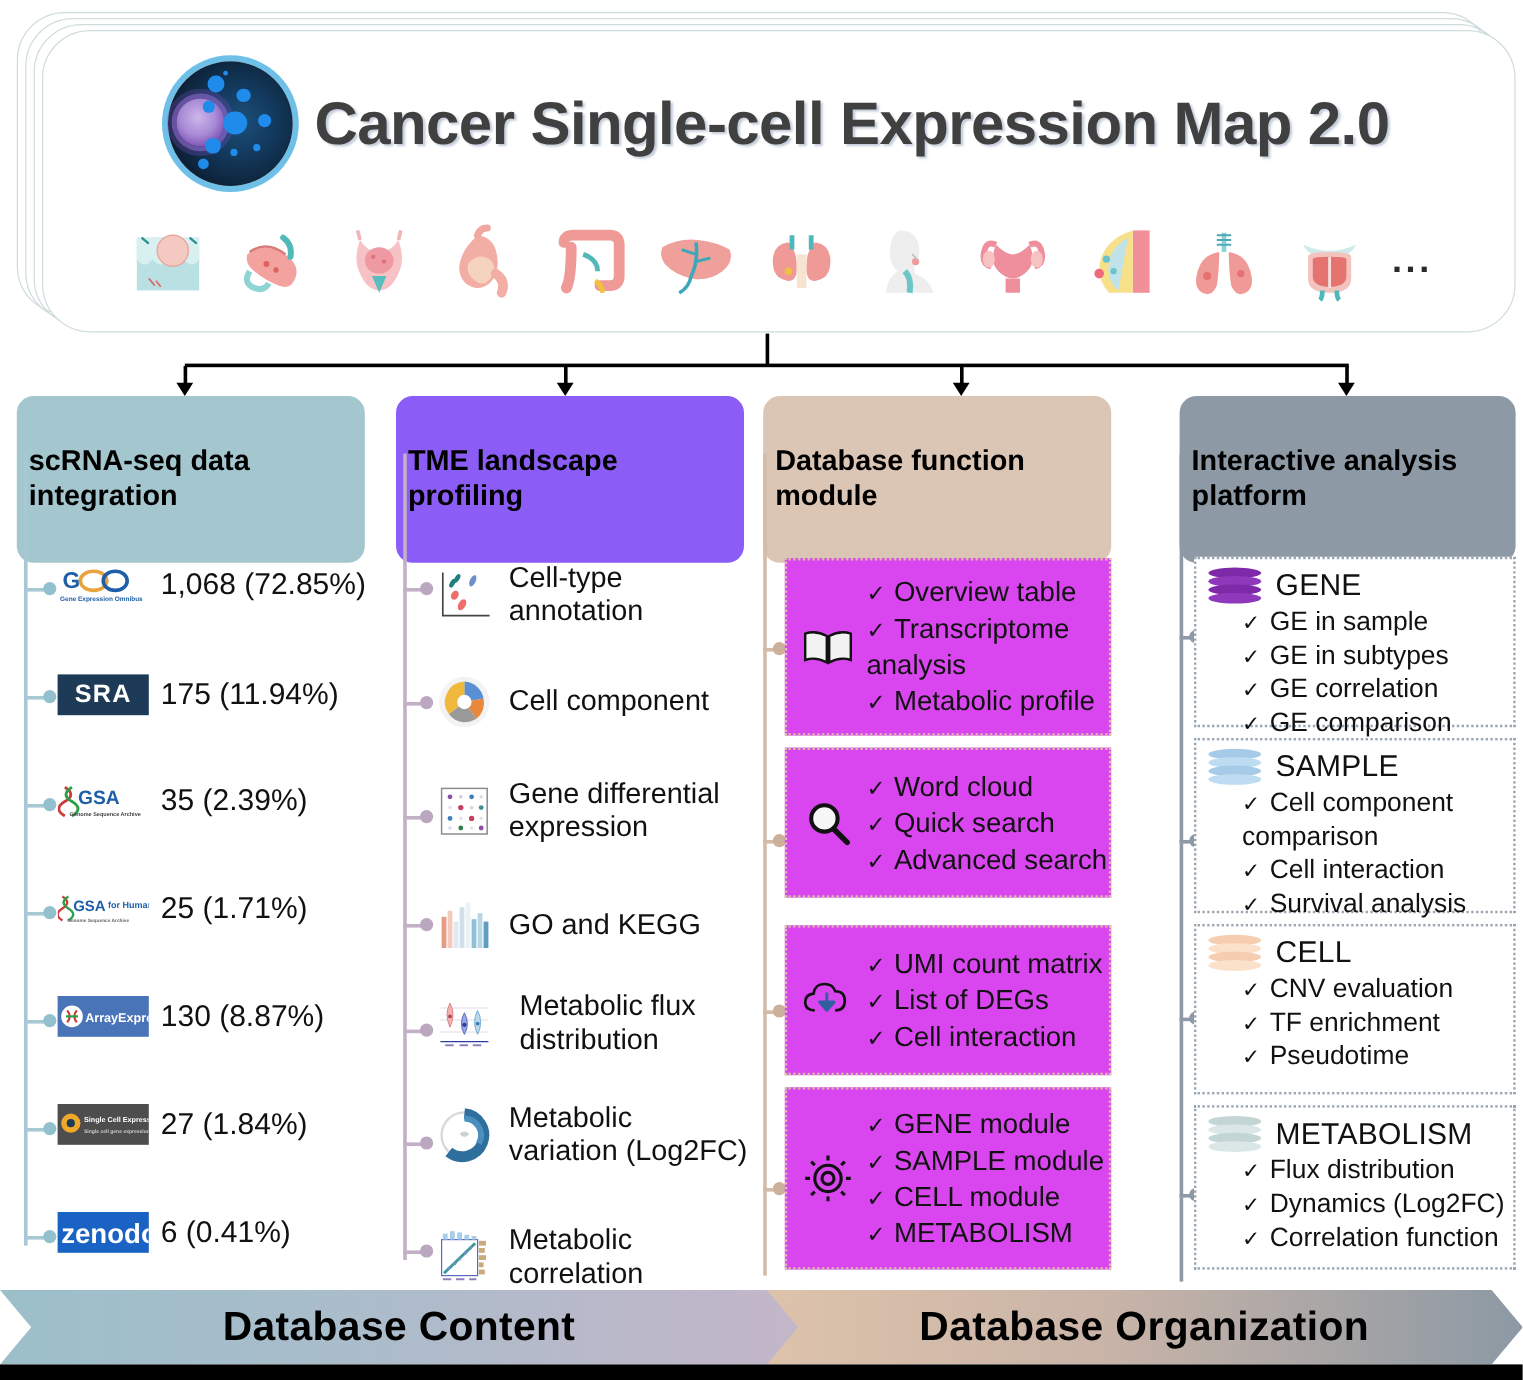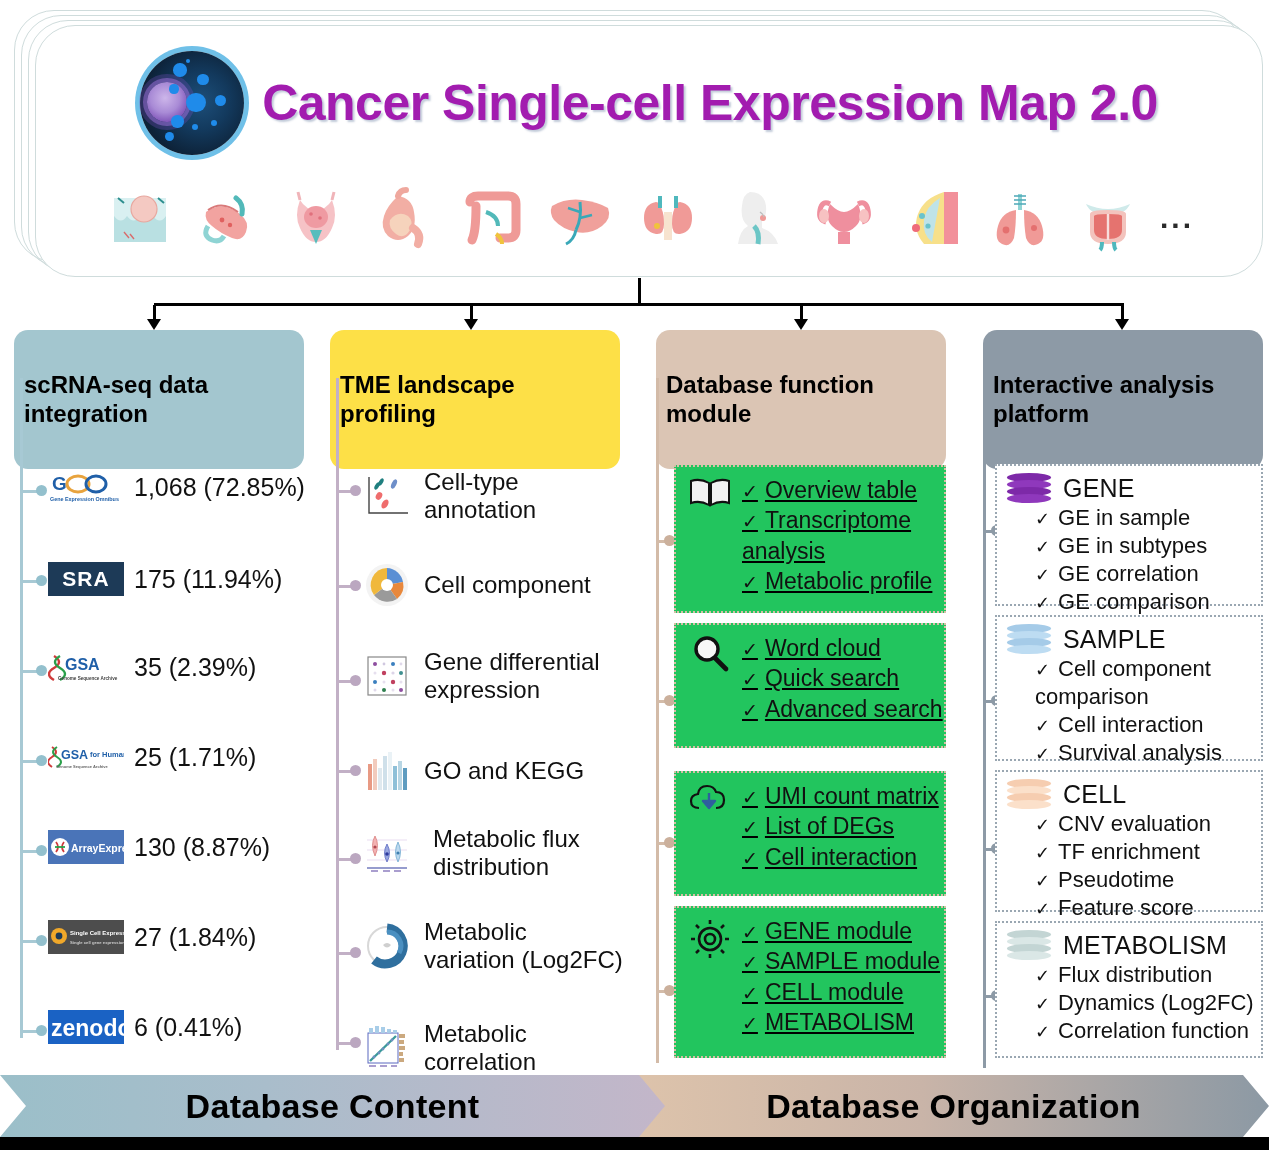--- a/index.html
+++ b/index.html
@@ -24,42 +24,42 @@
   .logo { width:104px; height:104px; border-radius:50%;
     background: radial-gradient(circle at 58% 48%, #1d4f7a 0%, #133a5e 35%, #0d2238 70%, #091a2b 100%);
     box-shadow: 0 0 0 5px #6fc0e8;
     position:relative; flex:0 0 auto; margin-right:18px;
   }
   .logo .blob { position:absolute; border-radius:50%; background:#1f8bea; }
   .logo .nuc { position:absolute; left:7%; top:30%; width:38%; height:38%; border-radius:50%;
      background: radial-gradient(circle at 45% 40%, #cdb6ea 0%, #a98bd6 45%, #7b4fb5 78%, #5e3597 100%);
      box-shadow:0 0 0 4px rgba(150,110,210,.55), 0 0 0 8px rgba(120,80,190,.30);
   }
-  .app-title { font-size:50px; font-weight:bold; color:#a21caf; letter-spacing:-0.5px;
+  .app-title { font-size:50px; font-weight:bold; color:#404040; letter-spacing:-0.5px;
      text-shadow: 2px 2px 2px rgba(120,140,170,.45); white-space:nowrap; }
 
   .organs { position:absolute; left:0; top:150px; width:100%; height:86px;
      display:flex; align-items:center; justify-content:center; gap:16px; }
   .organ { width:72px; height:72px; position:relative; }
   .ellipsis { font-size:30px; font-weight:bold; color:#2a2a2a; letter-spacing:3px; line-height:72px; }
 
   
   .connectors { position:absolute; left:0; top:278px; width:1269px; height:52px; }
   .v-stem { position:absolute; left:638px; top:0; width:2.5px; height:26px; background:#000; }
   .h-bar  { position:absolute; left:154px; top:25px; width:970px; height:3px; background:#000; }
   .drop   { position:absolute; top:27px; width:2.5px; height:16px; background:#000; }
   .arrowhead { position:absolute; top:41px; width:0; height:0;
      border-left:7px solid transparent; border-right:7px solid transparent; border-top:11px solid #000; }
 
   
   .cols { position:absolute; left:0; top:330px; width:1269px; height:735px; }
   .col { position:absolute; top:0; }
   .col1 { left:14px;  width:290px; }
   .col2 { left:330px; width:290px; }
-  .col3 { left:656px; width:290px; }
+  .col3 { left:636px; width:290px; }
   .col4 { left:983px; width:280px; }
 
   .col-head { border-radius:14px; text-align:left; font-weight:bold;
      font-size:24px; color:#000; line-height:1.2; display:flex; align-items:center;
      justify-content:center; padding:6px 10px; height:139px; }
 
   .spine { position:absolute; top:48px; width:2.5px; }
   .branch { position:absolute; height:2.5px; }
   .dot { position:absolute; width:11px; height:11px; border-radius:50%; }
 
@@ -69,21 +69,21 @@
   .logobox { width:76px; height:34px; display:flex; align-items:center; justify-content:center;
      font-weight:bold; font-size:15px; overflow:hidden; position:relative; flex:0 0 auto;}
 
   
   .c2-row { position:absolute; left:34px; display:flex; align-items:center; gap:14px; width:260px;}
   .c2-ico { width:46px; height:46px; flex:0 0 auto; position:relative; }
   .c2-lbl { font-size:24px; color:#111; line-height:1.16; }
 
   
   .card { position:absolute; left:18px; width:272px; border:2px dotted #d8bda6;
-     background:#22c55e; display:flex; align-items:flex-start; padding:8px 6px 8px 8px; gap:6px;text-decoration:underline; }
+     background:#d946ef; display:flex; align-items:center; padding:8px 6px 8px 8px; gap:6px; }
   .card .cico { width:52px; flex:0 0 auto; display:flex; align-items:center; justify-content:center; }
   .card ul { list-style:none; }
   .card li { font-size:23px; color:#111; line-height:1.32; white-space:nowrap; }
   .card li .ck { color:#111; font-size:19px; margin-right:7px; }
   .card li.wrap { white-space:normal; }
 
   
   .card4 { position:absolute; left:12px; width:268px; border:2px dotted #9aa7b2;
      background:#fff; padding:7px 8px 8px 10px; }
   .card4 .mhead { display:flex; align-items:center; gap:12px; margin-bottom:1px; }
@@ -353,21 +353,21 @@
       <div class="logobox" style="background:#1a62c4;">
         <svg viewBox="0 0 76 34" width="76" height="34">
           <text x="3" y="26" font-size="23" fill="#ffffff" font-family="Liberation Sans, sans-serif">zenodo</text>
         </svg>
       </div>
       <div class="c1-val">6 (0.41%)</div>
     </div>
   </div>
 
   <div class="col col2">
-    <div class="col-head" style="background:#fde047;">TME landscape profiling</div>
+    <div class="col-head" style="background:#8b5cf6;">TME landscape profiling</div>
     <div class="spine" style="left:6px; top:48px; height:672px; background:#c2b0c6;"></div>
 
     <div class="branch" style="left:6px; top:160px; width:20px; background:#c2b0c6;"></div>
     <div class="dot" style="left:20px; top:155px; background:#bba7c0;"></div>
     <div class="c2-row" style="top:138px;">
       <div class="c2-ico">
         <svg viewBox="0 0 46 46" width="46" height="46">
           <path d="M5 4 V40 H44" stroke="#444" stroke-width="1.4" fill="none"></path>
           <g fill="#1f7f7f">
               <ellipse cx="13" cy="13" rx="2" ry="4" transform="rotate(30 13 13)"></ellipse>
@@ -638,21 +638,20 @@
           <i style="top:7px;background:#fbe0ca;"></i>
           <i style="top:14px;background:#f6cdb0;"></i>
           <i style="top:21px;background:#fbe0ca;"></i>
         </div>
         <div class="mname">CELL</div>
       </div>
       <ul>
         <li><span class="ck">✓</span><span>CNV evaluation</span></li>
         <li><span class="ck">✓</span><span>TF enrichment</span></li>
         <li><span class="ck">✓</span><span>Pseudotime</span></li>
-        <li><span class="ck">✓</span><span>Feature score</span></li>
       </ul>
     </div>
 
     <div class="branch" style="left:0px; top:665px; width:14px; background:#8d9aa6;"></div>
     <div class="dot" style="left:8px; top:660px; background:#8d9aa6;"></div>
     <div class="card4" style="top:591px; height:137px;">
       <div class="mhead">
         <div class="dbicon">
           <i style="top:0;  background:#c3d5d4;"></i>
           <i style="top:7px;background:#dae7e6;"></i>

